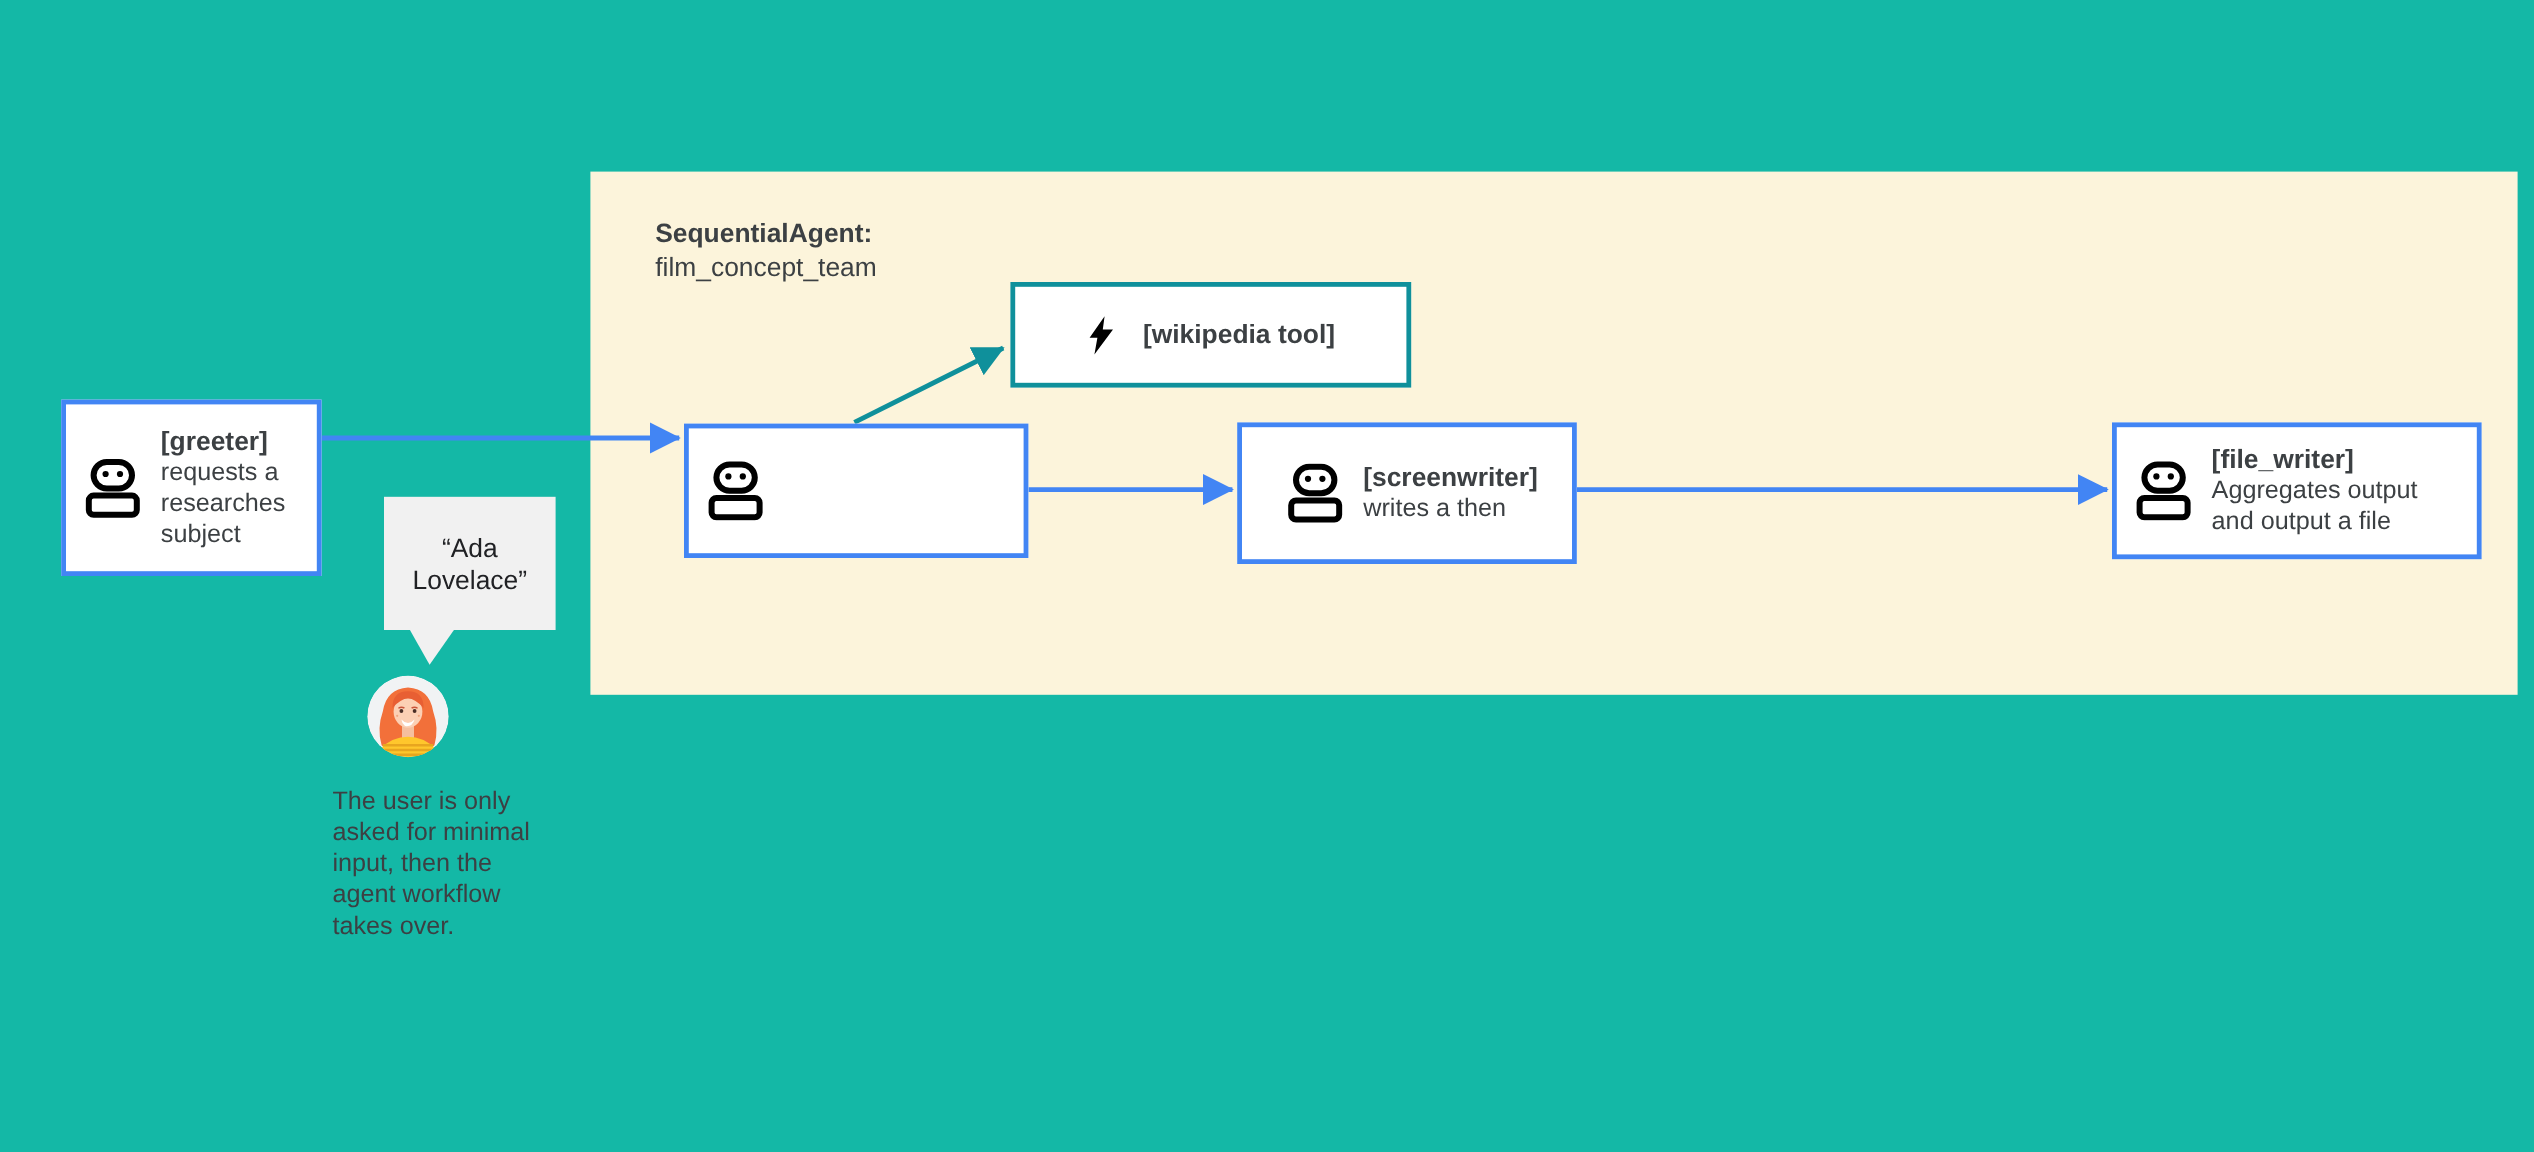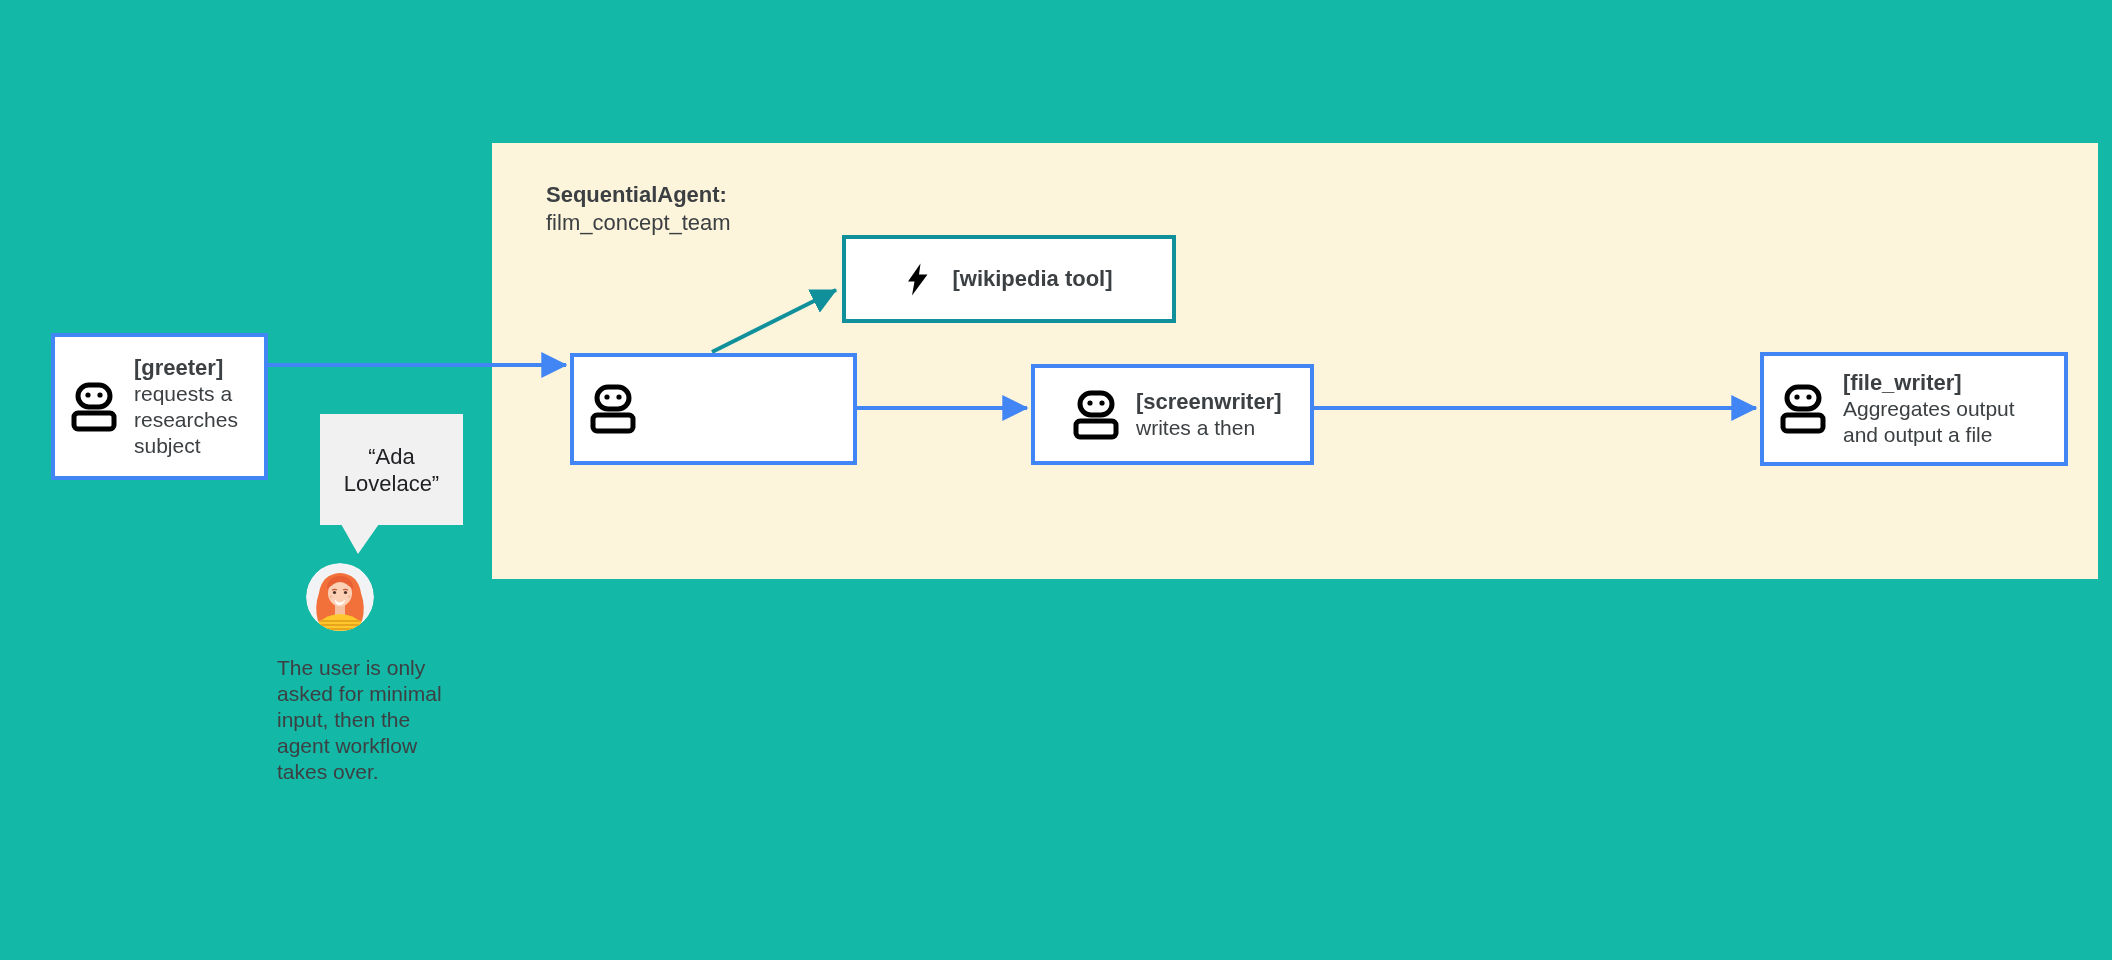--- a/index.html
+++ b/index.html
@@ -25,21 +25,21 @@
   .group-name{font-size:22px;line-height:28px;color:var(--ink);}
   
   .arrows{position:absolute;left:0;top:0;width:2112px;height:960px;pointer-events:none;}
   
   .agent-box{
     position:absolute;background:#ffffff;border:4px solid var(--blue);
     display:flex;align-items:center;gap:17px;padding-left:16px;
   }
   .greeter{left:51px;top:333px;width:217px;height:147px;}
   .researcher{left:570px;top:353px;width:287px;height:112px;}
-  .screenwriter{left:1031px;top:364px;width:283px;height:101px;padding-left:38px;}
+  .screenwriter{left:1031px;top:352px;width:283px;height:118px;padding-left:38px;}
   .file-writer{left:1760px;top:352px;width:308px;height:114px;}
   .agent-title{font-size:22px;font-weight:bold;line-height:26px;color:var(--ink);}
   .agent-desc{font-size:21px;line-height:26px;color:var(--ink);}
   .greeter .agent-text{width:124px;}
   .researcher .agent-text{width:182px;}
   .screenwriter .agent-text{width:180px;}
   .file-writer .agent-text{width:192px;}
   .robot{display:block;flex:0 0 auto;line-height:0;}
   
   .tool-box{

